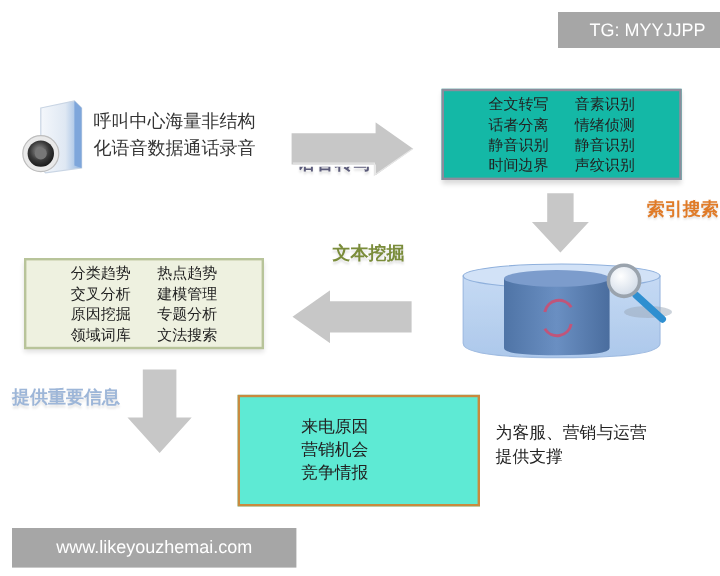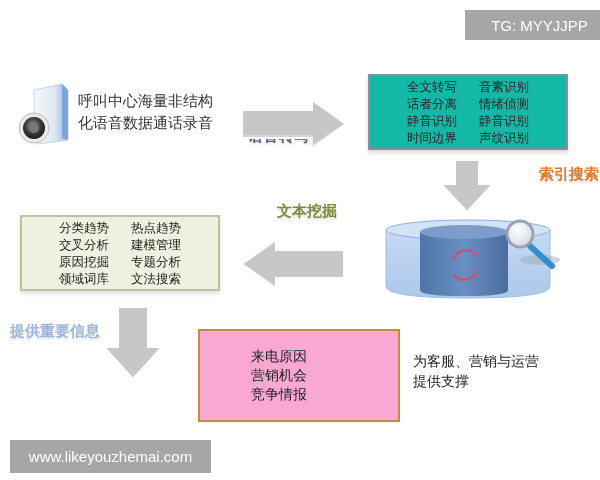--- a/index.html
+++ b/index.html
@@ -11,21 +11,21 @@
   .src-text { font-size:15px; line-height:22px; color:#333; }
   .label-blue { font-weight:bold; font-size:15px; color:#5b5b7a; letter-spacing:0.5px;
                 text-shadow:0 2px 2px rgba(0,0,0,0.12); }
   .label-orange { font-weight:bold; font-size:15px; color:#e07b28; text-shadow:0 2px 2px rgba(0,0,0,0.12);margin-left:36px; }
   .label-green { font-weight:bold; font-size:15px; color:#7a8c3a; text-shadow:0 2px 2px rgba(0,0,0,0.12); }
   .label-lightblue { font-weight:bold; font-size:15px; color:#9db6d8; text-shadow:0 2px 2px rgba(0,0,0,0.10); }
   .box { border:2px solid; box-sizing:border-box; display:grid; grid-template-columns:auto auto;
          column-gap:22px; justify-content:center; align-content:center; font-size:12.5px; line-height:17px; }
   .box-speech { background:#14b8a6; border-color:#8c8c9c; box-shadow:0 3px 4px rgba(0,0,0,0.15);text-align:center; }
   .box-mining { background:#eef1e0; border-color:#b8c49a; box-shadow:0 3px 4px rgba(0,0,0,0.12); }
-  .box-output { background:#f9a8d4; border-color:#c98a3e; font-size:14px; line-height:19px; column-gap:40px; }
+  .box-output { background:#5eead4; border-color:#c98a3e; font-size:14px; line-height:19px; column-gap:40px; }
   .col span { display:block; white-space:nowrap; }
   .side-note { font-size:14px; line-height:20px; color:#222;font-family:Liberation Serif, serif; }
 </style>
 </head>
 <body>
 
 <div class="abs watermark" style="left:465px;top:10px;width:149px;height:30px;">TG: MYYJJPP</div>
 
 <div class="abs" style="left:14px;top:82px;width:60px;height:66px;">
   <svg width="60" height="66" viewBox="0 0 60 66">
@@ -147,13 +147,13 @@
     <span>营销机会</span>
     <span>竞争情报</span>
   </div>
 </div>
 
 <div class="abs side-note" style="left:413px;top:352px;">
   <div>为客服、营销与运营</div>
   <div>提供支撑</div>
 </div>
 
-<div class="abs watermark" style="left:10px;top:440px;width:201px;height:33px;">www.likeyouzhemai.com</div>
+<div class="abs watermark" style="left:10px;top:440px;width:237px;height:33px;">www.likeyouzhemai.com</div>
 
 </body></html>

